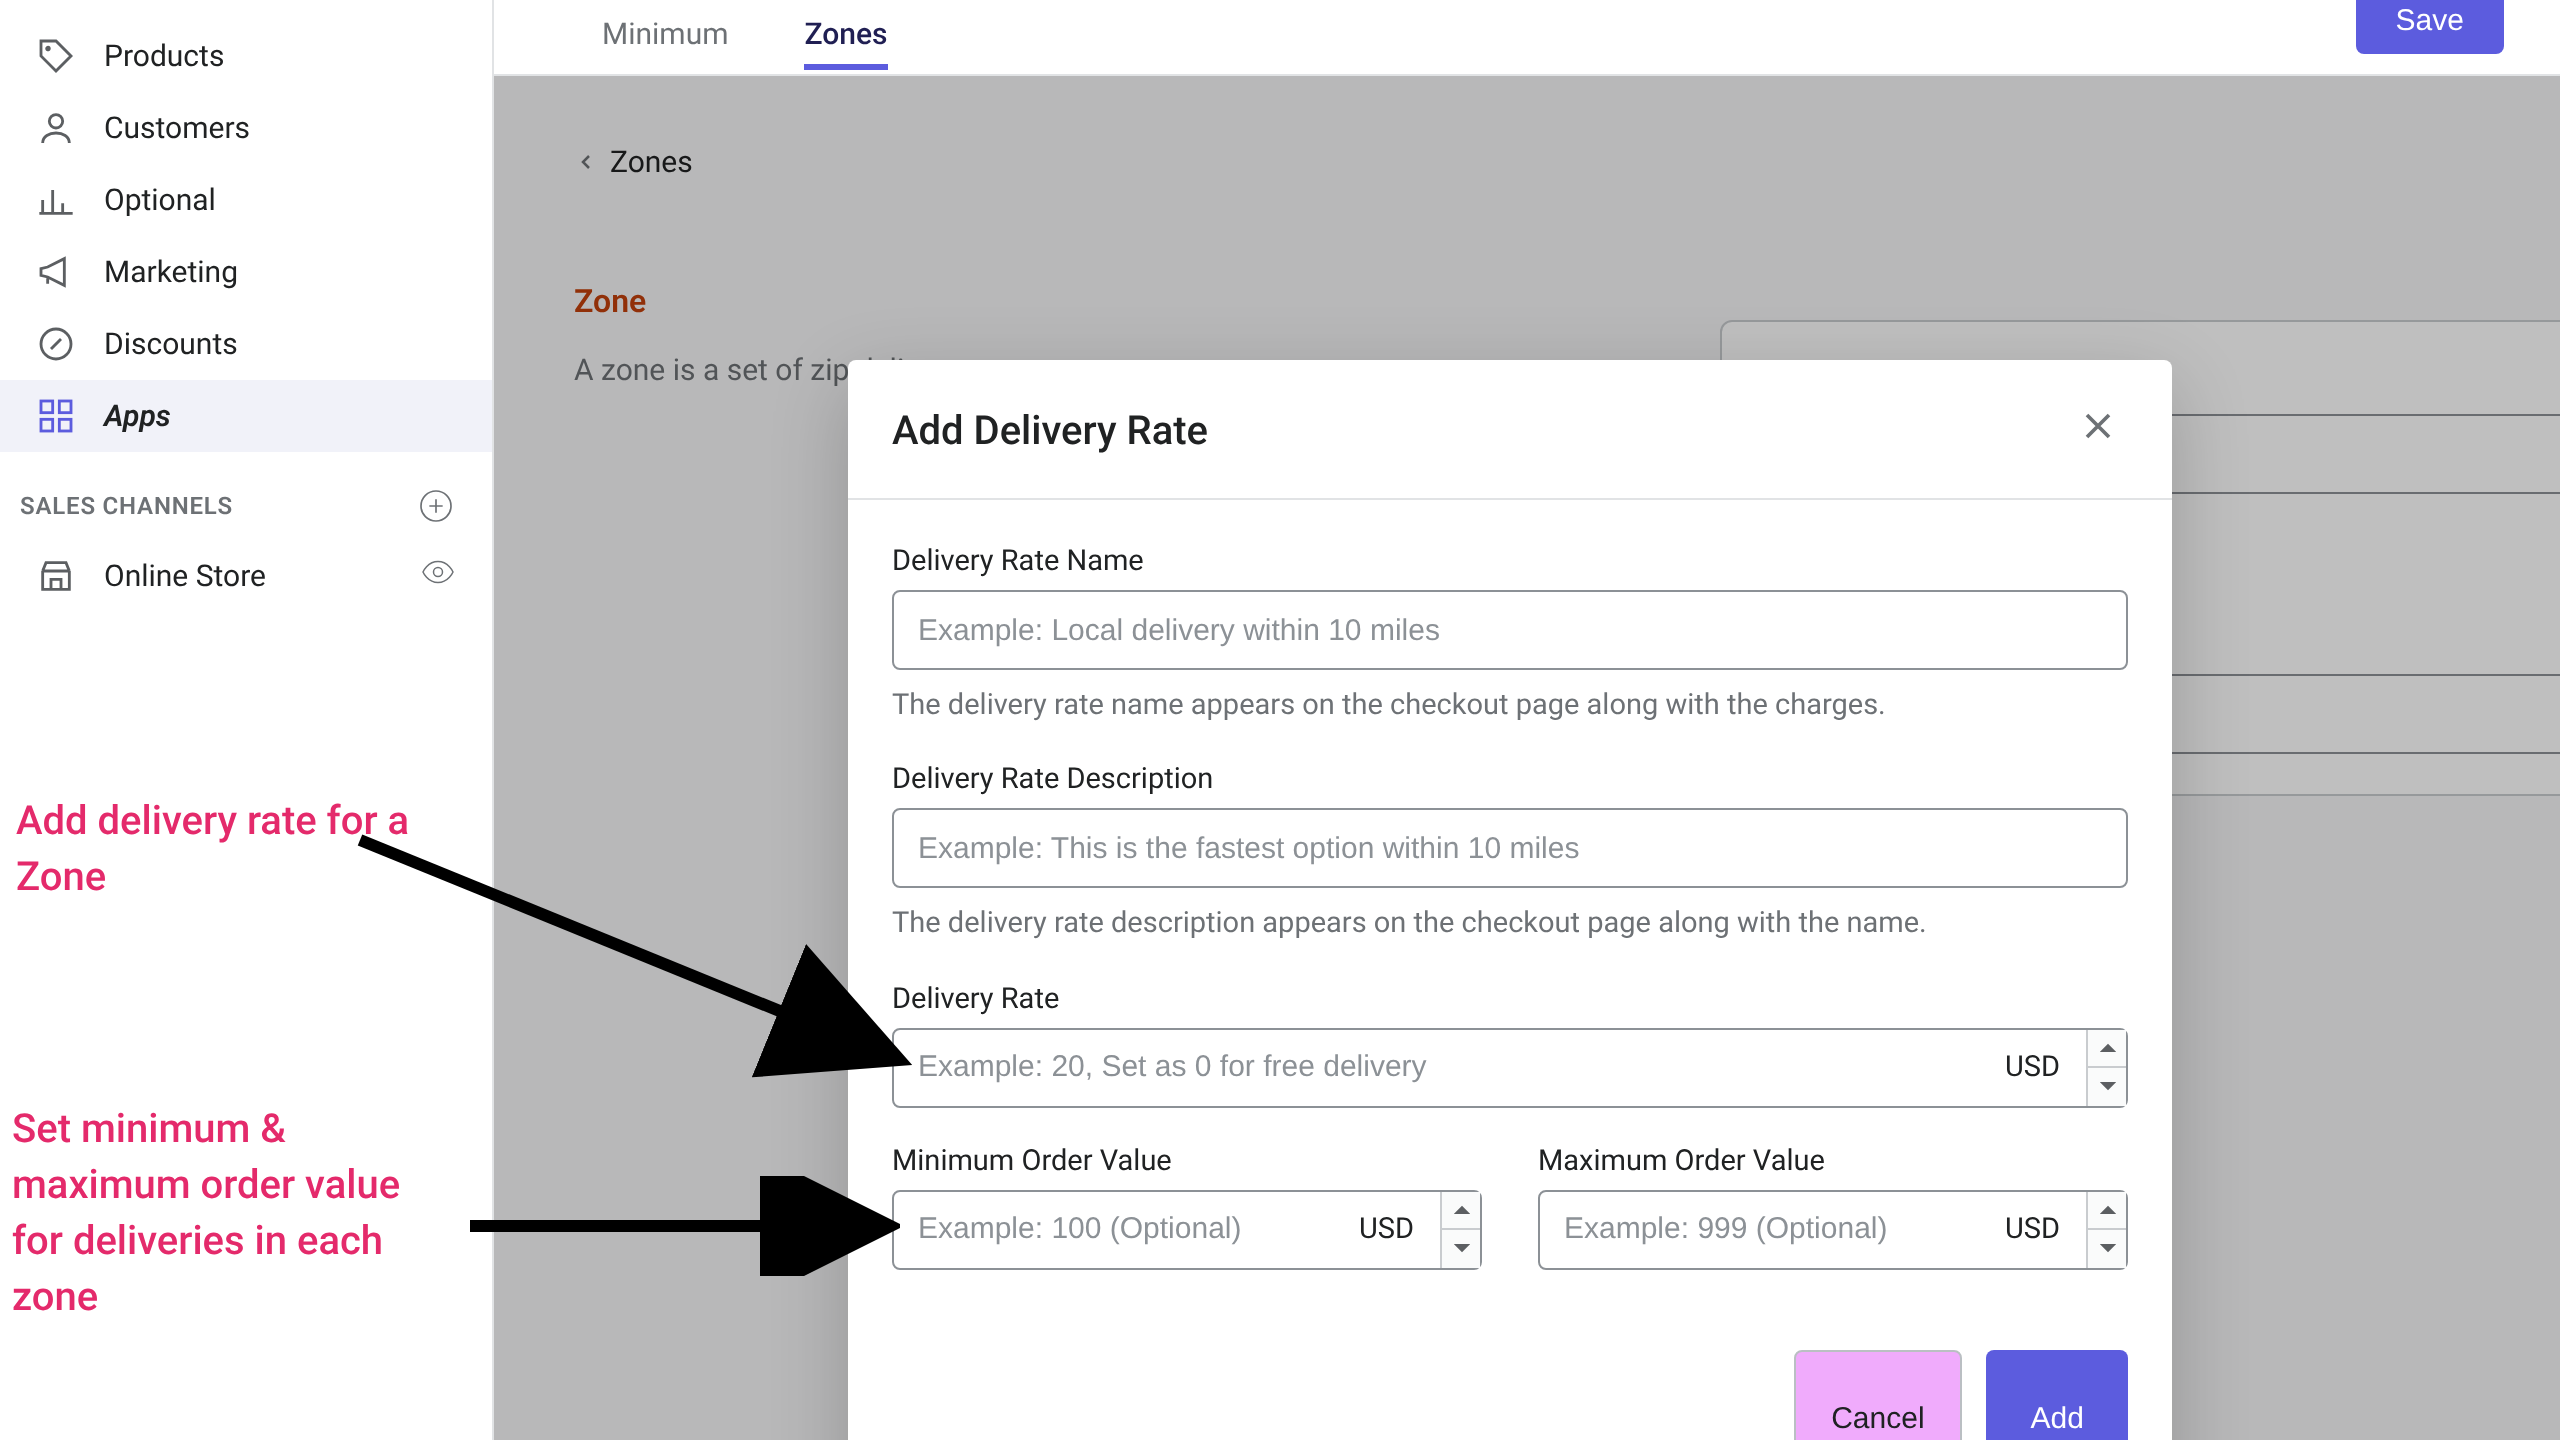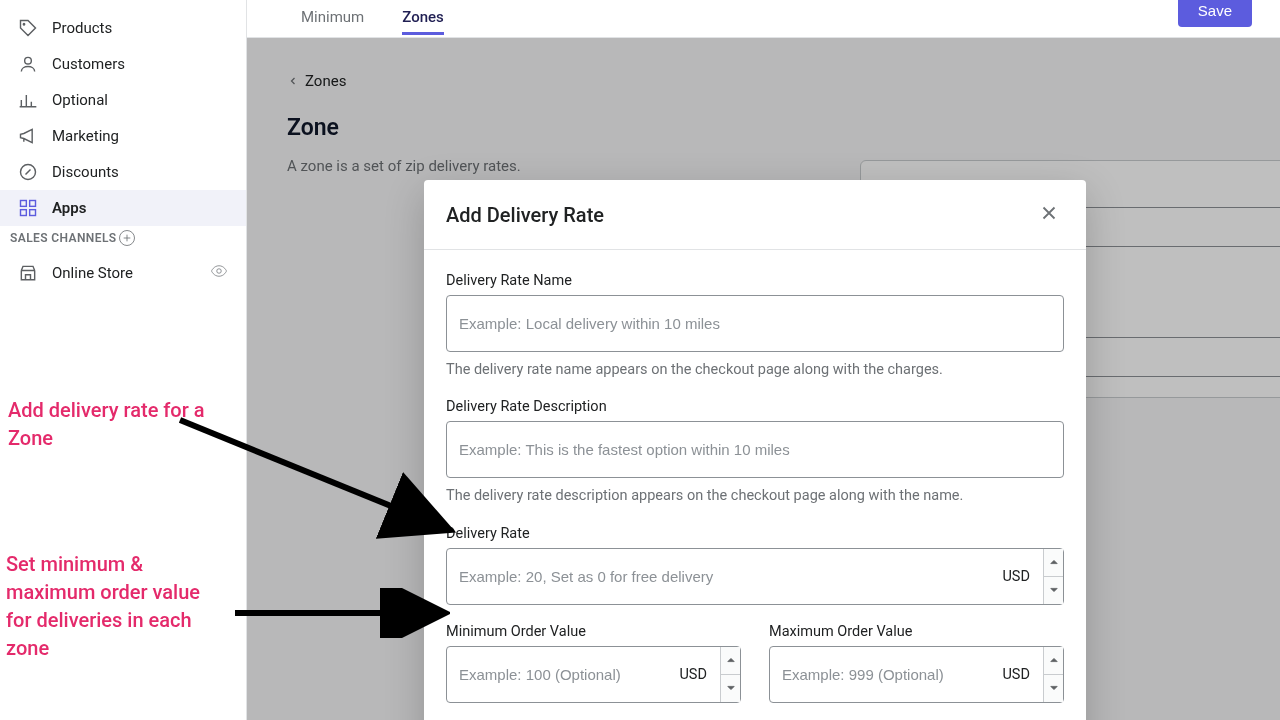--- a/index.html
+++ b/index.html
@@ -1,57 +1,57 @@
 <!DOCTYPE html>
 <html><head>
 <meta charset="utf-8">
 <style>
 * { box-sizing: border-box; margin: 0; padding: 0; }
 body { font-family: -apple-system, BlinkMacSystemFont, "Segoe UI", Roboto, sans-serif; font-size: 14px; color: #202223; background: #f6f6f7; width: 1280px; height: 720px; overflow: hidden; position: relative; }
 
 
 .sidebar { position: absolute; left: 0; top: 0; width: 247px; height: 720px; background: #fff; border-right: 1px solid #e1e3e5; padding-top: 10px; }
 .nav-item { display: flex; align-items: center; gap: 14px; padding: 8px 18px; color: #202223; cursor: pointer; font-size: 15px; }
-.nav-item.active { background: #f1f2f9; font-weight: 600; color: #202223; }
+.nav-item.active { background: #f1f2f9; font-weight: 600; color: #202223; font-style: italic; }
 .nav-icon { width: 20px; height: 20px; display: flex; align-items: center; justify-content: center; }
 .nav-icon svg { width: 20px; height: 20px; stroke: #5c5f62; fill: none; stroke-width: 1.7; }
 .nav-item.active .nav-icon svg { stroke: #5c5cde; }
-.section-header { display: flex; align-items: center; justify-content: flex-start; padding: 2px 18px 6px 10px; font-size: 12px; font-weight: 600; color: #6d7175; letter-spacing: 0.4px; }
+.section-header { display: flex; align-items: center; justify-content: space-between; padding: 17px 18px 6px 10px; font-size: 12px; font-weight: 600; color: #6d7175; letter-spacing: 0.4px; }
 .section-header .add-circle { width: 20px; height: 20px; }
 .section-header .add-circle svg { stroke: #6d7175; fill: none; }
 .nav-trailing { margin-left: auto; }
 .nav-trailing svg { width: 18px; height: 18px; stroke: #6d7175; fill: none; }
 
 
 .header { position: absolute; left: 247px; top: 0; right: 0; height: 38px; background: #fff; border-bottom: 1px solid #e1e3e5; display: flex; align-items: flex-start; padding: 0 28px 0 54px; }
 .tab { padding: 8px 0 6px 0; margin-right: 38px; color: #6d7175; font-size: 15px; border-bottom: 3px solid transparent; cursor: pointer; }
 .tab.active { color: #201f53; border-bottom-color: #5c5cde; font-weight: 500; }
 .save-btn { margin-left: auto; background: #5c5cde; color: #fff; border: none; border-radius: 4px; padding: 8px 20px; font-size: 15px; cursor: pointer; margin-top: -6px; }
 
 
 .main { position: absolute; left: 247px; top: 38px; right: 0; bottom: 0; background: #f6f6f7; padding: 34px 40px; }
 .dim-overlay { position: absolute; inset: 0; background: rgba(0,0,0,0.25); }
 .breadcrumb { display: inline-flex; align-items: center; gap: 6px; font-size: 15px; color: #202223; cursor: pointer; }
 .breadcrumb svg { width: 12px; height: 12px; stroke: #6d7175; fill: none; stroke-width: 2.5; }
-.page-title { font-size: 23px; font-weight: 600; margin-top: 24px; color: #0f172a; }
+.page-title { font-size: 16px; font-weight: 600; margin-top: 50px; color: #c2410c; }
 .page-desc { font-size: 15px; color: #6d7175; margin-top: 14px; max-width: 280px; line-height: 1.5; }
 .card-behind { position: absolute; left: 613px; top: 122px; width: 616px; background: #fff; border: 1px solid #c9cccf; border-radius: 6px; padding: 20px; }
 .card-label { font-size: 12px; font-weight: 600; color: #6d7175; letter-spacing: 0.3px; }
 .card-input { margin-top: 12px; width: 100%; height: 40px; border: 1px solid #8c9196; border-radius: 4px; }
 .card-input.second { margin-top: 90px; }
 
 
 .modal { position: absolute; left: 424px; top: 180px; width: 662px; background: #fff; border-radius: 4px; box-shadow: 0 12px 40px rgba(0,0,0,0.2); z-index: 10; }
 .modal-header { display: flex; align-items: center; justify-content: space-between; padding: 18px 22px; border-bottom: 1px solid #e1e3e5; gap: 16px; }
 .modal-title { font-size: 20px; font-weight: 500; }
 .close-btn { background: none; border: none; cursor: pointer; padding: 4px; }
 .close-btn svg { width: 22px; height: 22px; stroke: #6d7175; stroke-width: 2; fill: none; }
 .modal-body { padding: 22px; }
 .field-label { font-size: 14.5px; color: #202223; margin-bottom: 6px; display: block; }
-.text-input { width: 100%; height: 57px; border: 1px solid #8c9196; border-radius: 4px; padding: 12px 12px; font-size: 15px; color: #202223; }
+.text-input { width: 100%; height: 40px; border: 1px solid #8c9196; border-radius: 4px; padding: 12px 12px; font-size: 15px; color: #202223; }
 .text-input::placeholder { color: #8c9196; }
 .help-text { font-size: 14.5px; color: #6d7175; margin-top: 8px; margin-bottom: 18px; line-height: 1.4; }
 .currency-wrap { position: relative; display: flex; align-items: center; }
 .currency-wrap .text-input { padding-right: 80px; }
 .currency-lbl { position: absolute; right: 34px; font-size: 14.5px; color: #202223; pointer-events: none; }
 .stepper { position: absolute; right: 1px; top: 1px; bottom: 1px; width: 20px; display: flex; flex-direction: column; border-left: 1px solid #c9cccf; }
 .stepper button { flex: 1; background: #fafbfb; border: none; border-bottom: 1px solid #c9cccf; cursor: pointer; display: flex; align-items: center; justify-content: center; }
 .stepper button:last-child { border-bottom: none; }
 .stepper svg { width: 8px; height: 8px; stroke: #5c5f62; fill: #5c5f62; }
 .two-col { display: flex; gap: 28px; margin-top: 18px; }

